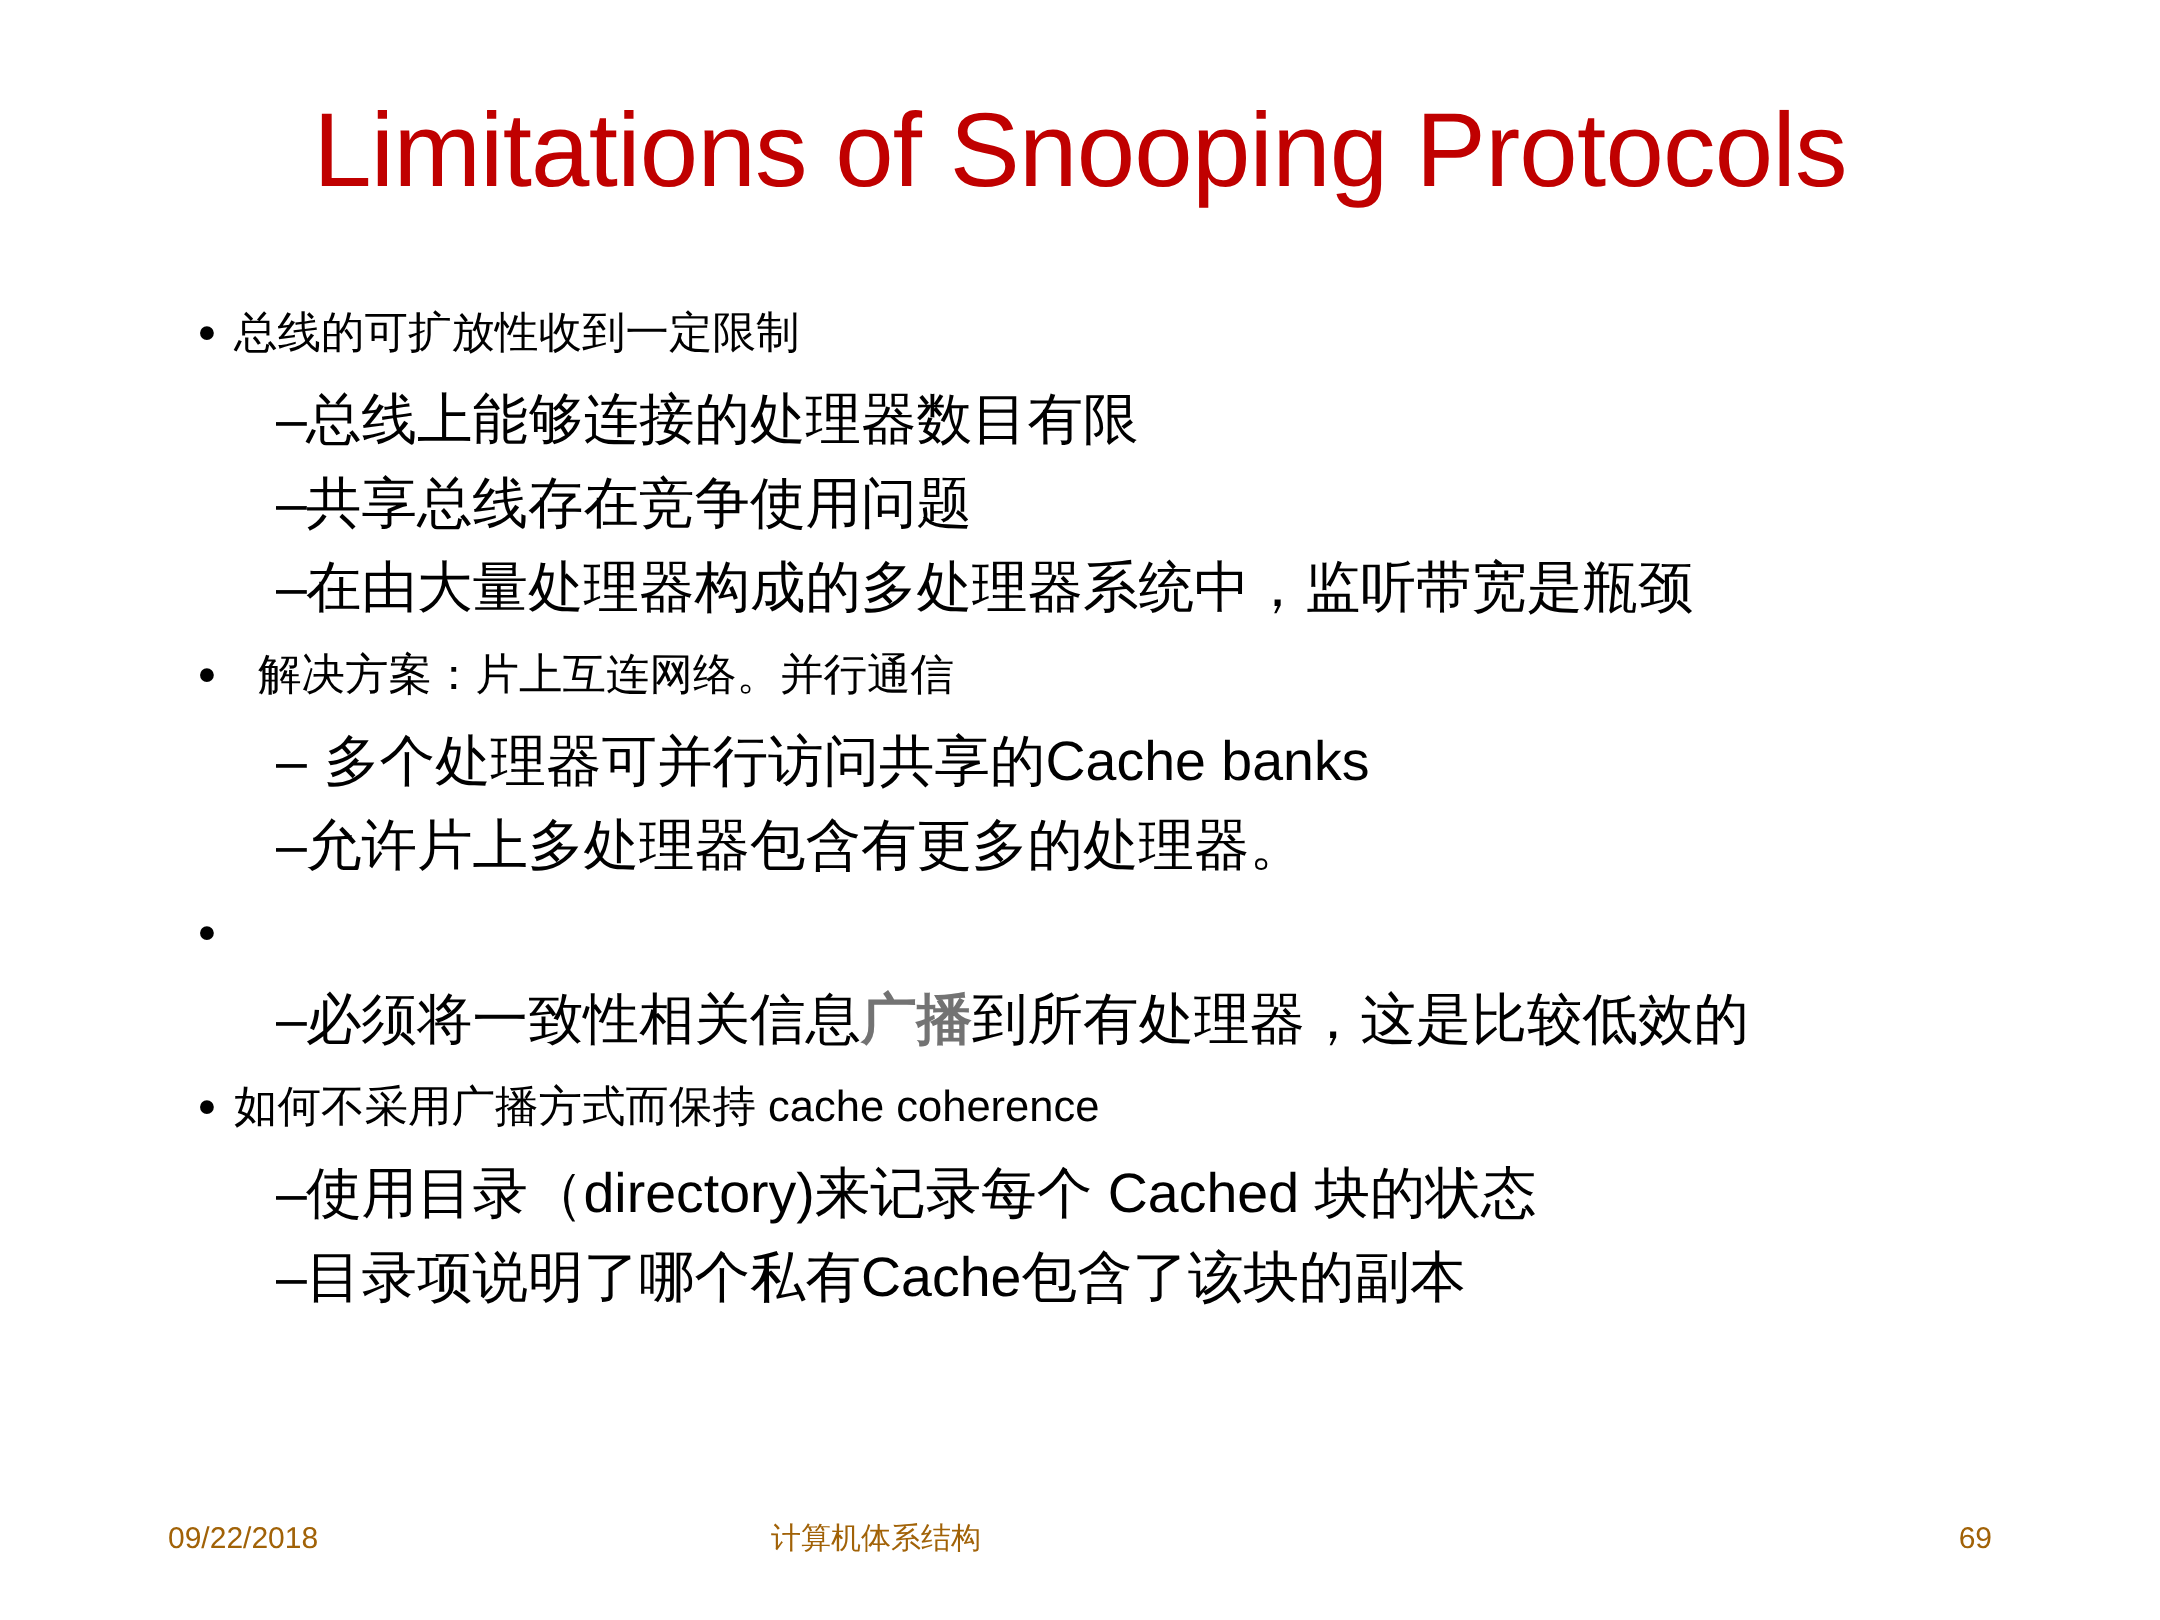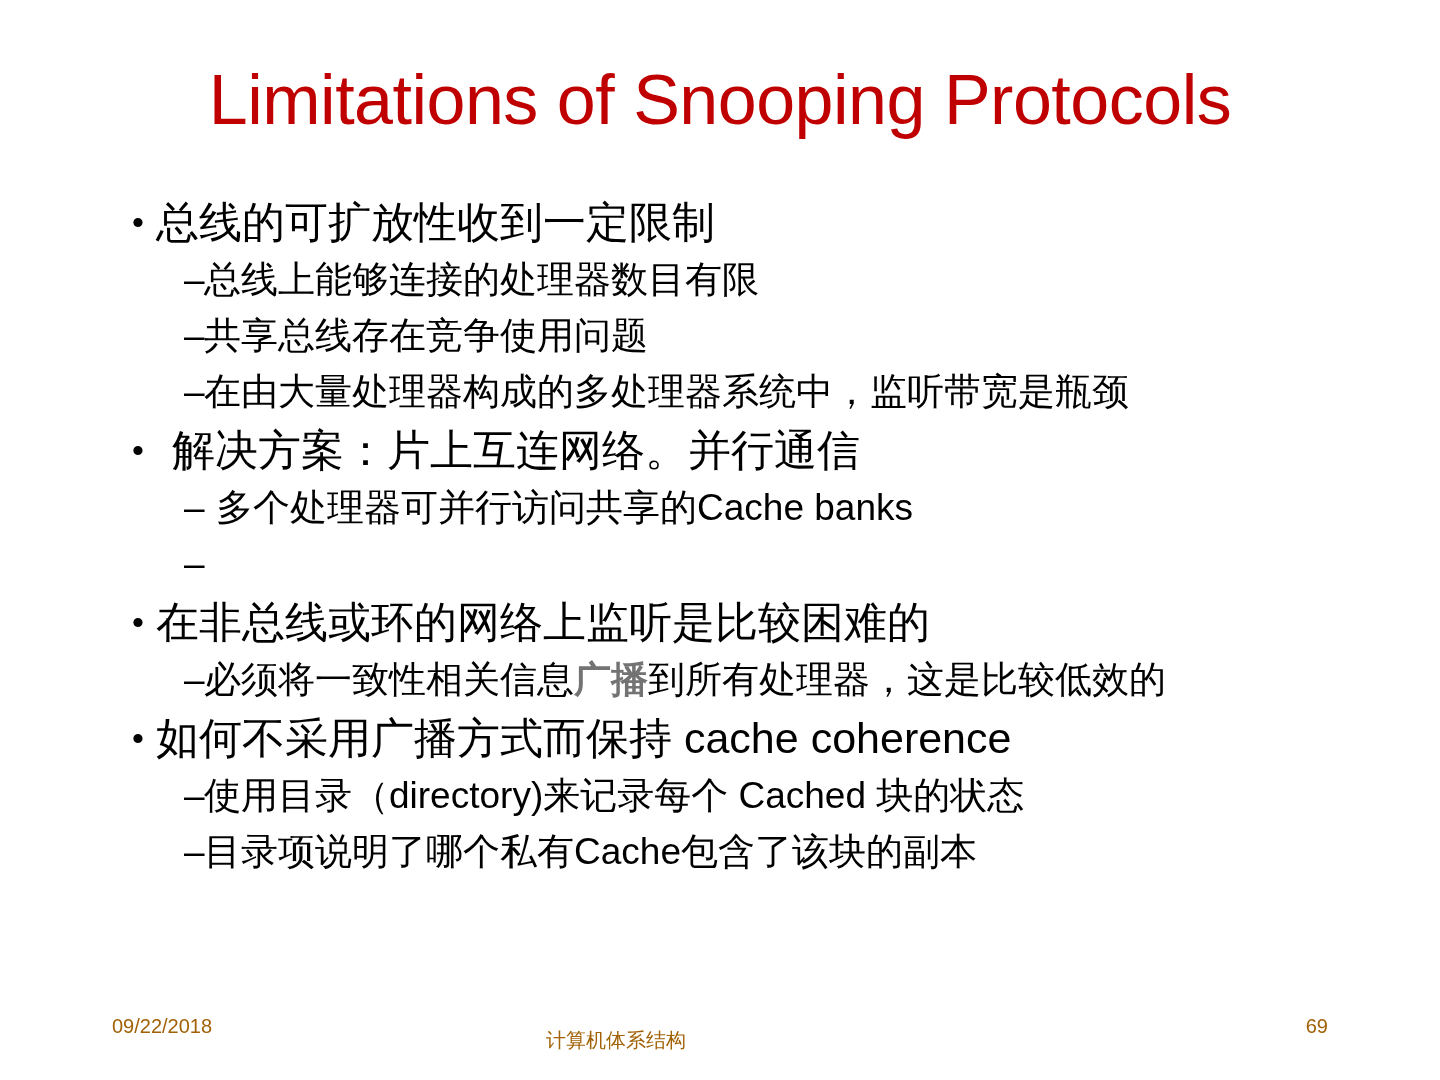--- a/index.html
+++ b/index.html
@@ -58,21 +58,21 @@
     color: #000000;
     margin-left: 14px;
   }
   .lvl1 .marker {
     width: 24px;
     flex: 0 0 24px;
     font-size: 34px;
     line-height: 60px;
   }
   .lvl1 .txt {
-    font-size: 43px;
+    font-size: 29px;
     line-height: 60px;
   }
   
   .lvl1.wide .marker {
     width: 40px;
     flex: 0 0 40px;
   }
 
   
   .lvl2 {
@@ -113,24 +113,23 @@
     line-height: 40px;
   }
   .footer .f-date {
     position: absolute;
     left: 112px;
     top: 0;
   }
   .footer .f-center {
     position: absolute;
     left: 0;
-    top: 14px;
+    top: 0;
     width: 1168px;
     text-align: center;
-    margin-left: 32px;
   }
   .footer .f-num {
     position: absolute;
     right: 112px;
     top: 0;
     text-align: center;
   }
 </style>
 </head>
 <body>
@@ -166,25 +165,25 @@
       <span class="txt">解决方案：片上互连网络。并行通信</span>
     </div>
 
     <div class="line lvl2 gap">
       <span class="marker">–</span>
       <span class="txt">多个处理器可并行访问共享的Cache banks</span>
     </div>
 
     <div class="line lvl2">
       <span class="marker">–</span>
+      <span class="txt">允许片上多处理器包含有更多的处理器。</span>
     </div>
 
     <div class="line lvl1">
       <span class="marker">•</span>
-      <span class="txt">在非总线或环的网络上监听是比较困难的</span>
     </div>
 
     <div class="line lvl2">
       <span class="marker">–</span>
       <span class="txt"><span>必须将一致性相关信息</span><span class="hl-blue">广播</span><span>到所有处理器，这是比较低效的</span></span>
     </div>
 
     <div class="line lvl1">
       <span class="marker">•</span>
       <span class="txt">如何不采用广播方式而保持 cache coherence</span>

